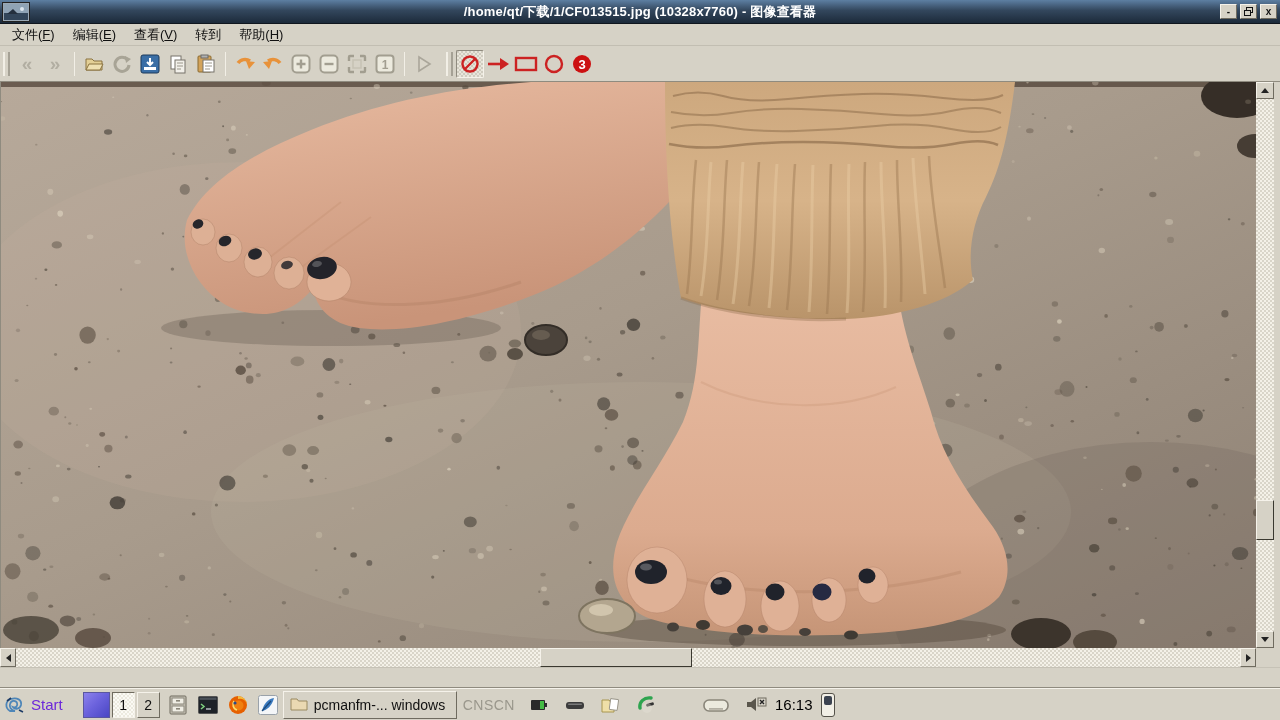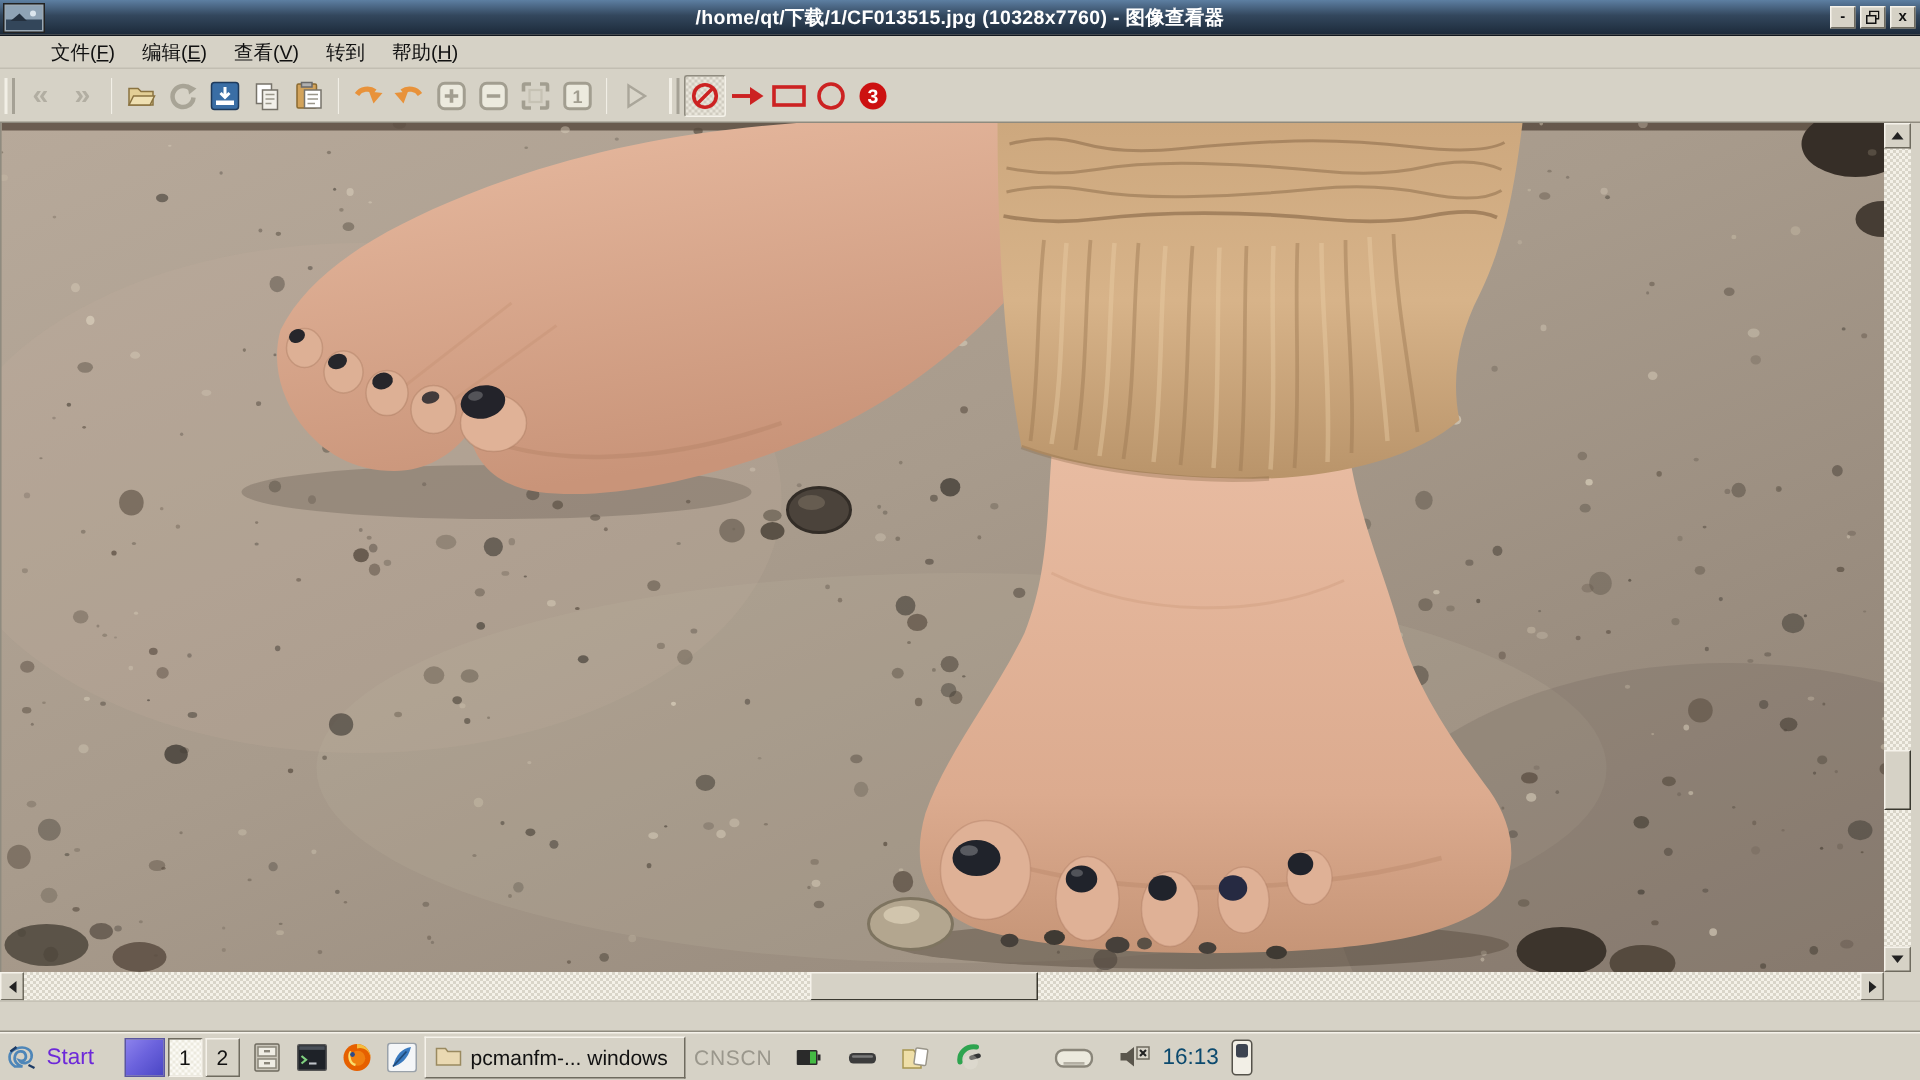--- a/index.html
+++ b/index.html
@@ -15,21 +15,21 @@
     border:1px solid #222; display:flex; align-items:center; justify-content:center; }
   .titlebar .title { position:absolute; left:0; right:0; text-align:center;
     color:#fff; font-weight:bold; font-size:13px; letter-spacing:.2px; pointer-events:none; }
   .win-controls { position:absolute; right:3px; top:4px; display:flex; gap:3px; }
   .wc-btn { width:17px; height:15px; background:#d6d2c6; font-size:10px; font-weight:bold;
     border:1px solid; border-color:#f5f2ea #6f6b5f #6f6b5f #f5f2ea;
     display:flex; align-items:center; justify-content:center; color:#111; }
 
   
   .menubar { position:absolute; left:0; top:24px; width:1280px; height:22px;
-    background:#d6d2c6; display:flex; align-items:center; padding-left:25px;
+    background:#d6d2c6; display:flex; align-items:center; padding-left:3px;
     border-bottom:1px solid #c2beb2; }
   .menu-item { font-size:13px; color:#111; padding:2px 9px; }
   .menu-item u { text-decoration:underline; }
 
   
   .toolbar { position:absolute; left:0; top:46px; width:1280px; height:36px;
     background:#d6d2c6; display:flex; align-items:center;
     border-bottom:1px solid #8f8b7f; }
   .grip { width:7px; height:24px; margin:0 3px;
     border-left:2px solid #f2efe6; border-right:2px solid #a5a195; }
@@ -84,21 +84,21 @@
   .ws-btn.active { background:repeating-conic-gradient(#fbfaf5 0% 25%, #eceadf 0% 50%) 0 0/4px 4px;
     border-color:#6f6b5f #f5f2ea #f5f2ea #6f6b5f; }
   .launcher { width:24px; height:24px; margin-left:6px; display:flex; align-items:center; justify-content:center; }
   .task-btn { height:28px; width:174px; margin-left:3px; padding:0 6px; display:flex; align-items:center; gap:6px;
     background:#d6d2c6; border:1px solid; border-color:#f5f2ea #6f6b5f #6f6b5f #f5f2ea;
     font-size:14px; color:#111; white-space:nowrap; overflow:hidden; }
   .task-btn.active { background:#edebe1; border-color:#3a382f; box-shadow:inset 1px 1px 0 #8f8b7f; }
   .task-label { overflow:hidden; text-overflow:clip;text-align:right; }
   .tray { display:flex; align-items:center; margin-left:6px; gap:16px; }
   .tray-text { font-size:14px; color:#9a978c; letter-spacing:.5px; }
-  .clock { font-size:15px; color:#0c4a6e; margin-left:8px; }
+  .clock { font-size:15px; color:#000000; margin-left:8px; }
   .showdesk { width:14px; height:24px; margin:0 4px 0 8px; background:#f2efe6;
     border:1px solid #55524a; border-radius:3px; position:relative; }
   .showdesk::after { content:""; position:absolute; left:2px; top:2px; right:2px; height:9px;
     background:#3c4350; border-radius:2px; }
 </style>
 </head>
 <body>
 
 <div class="screen">
 

